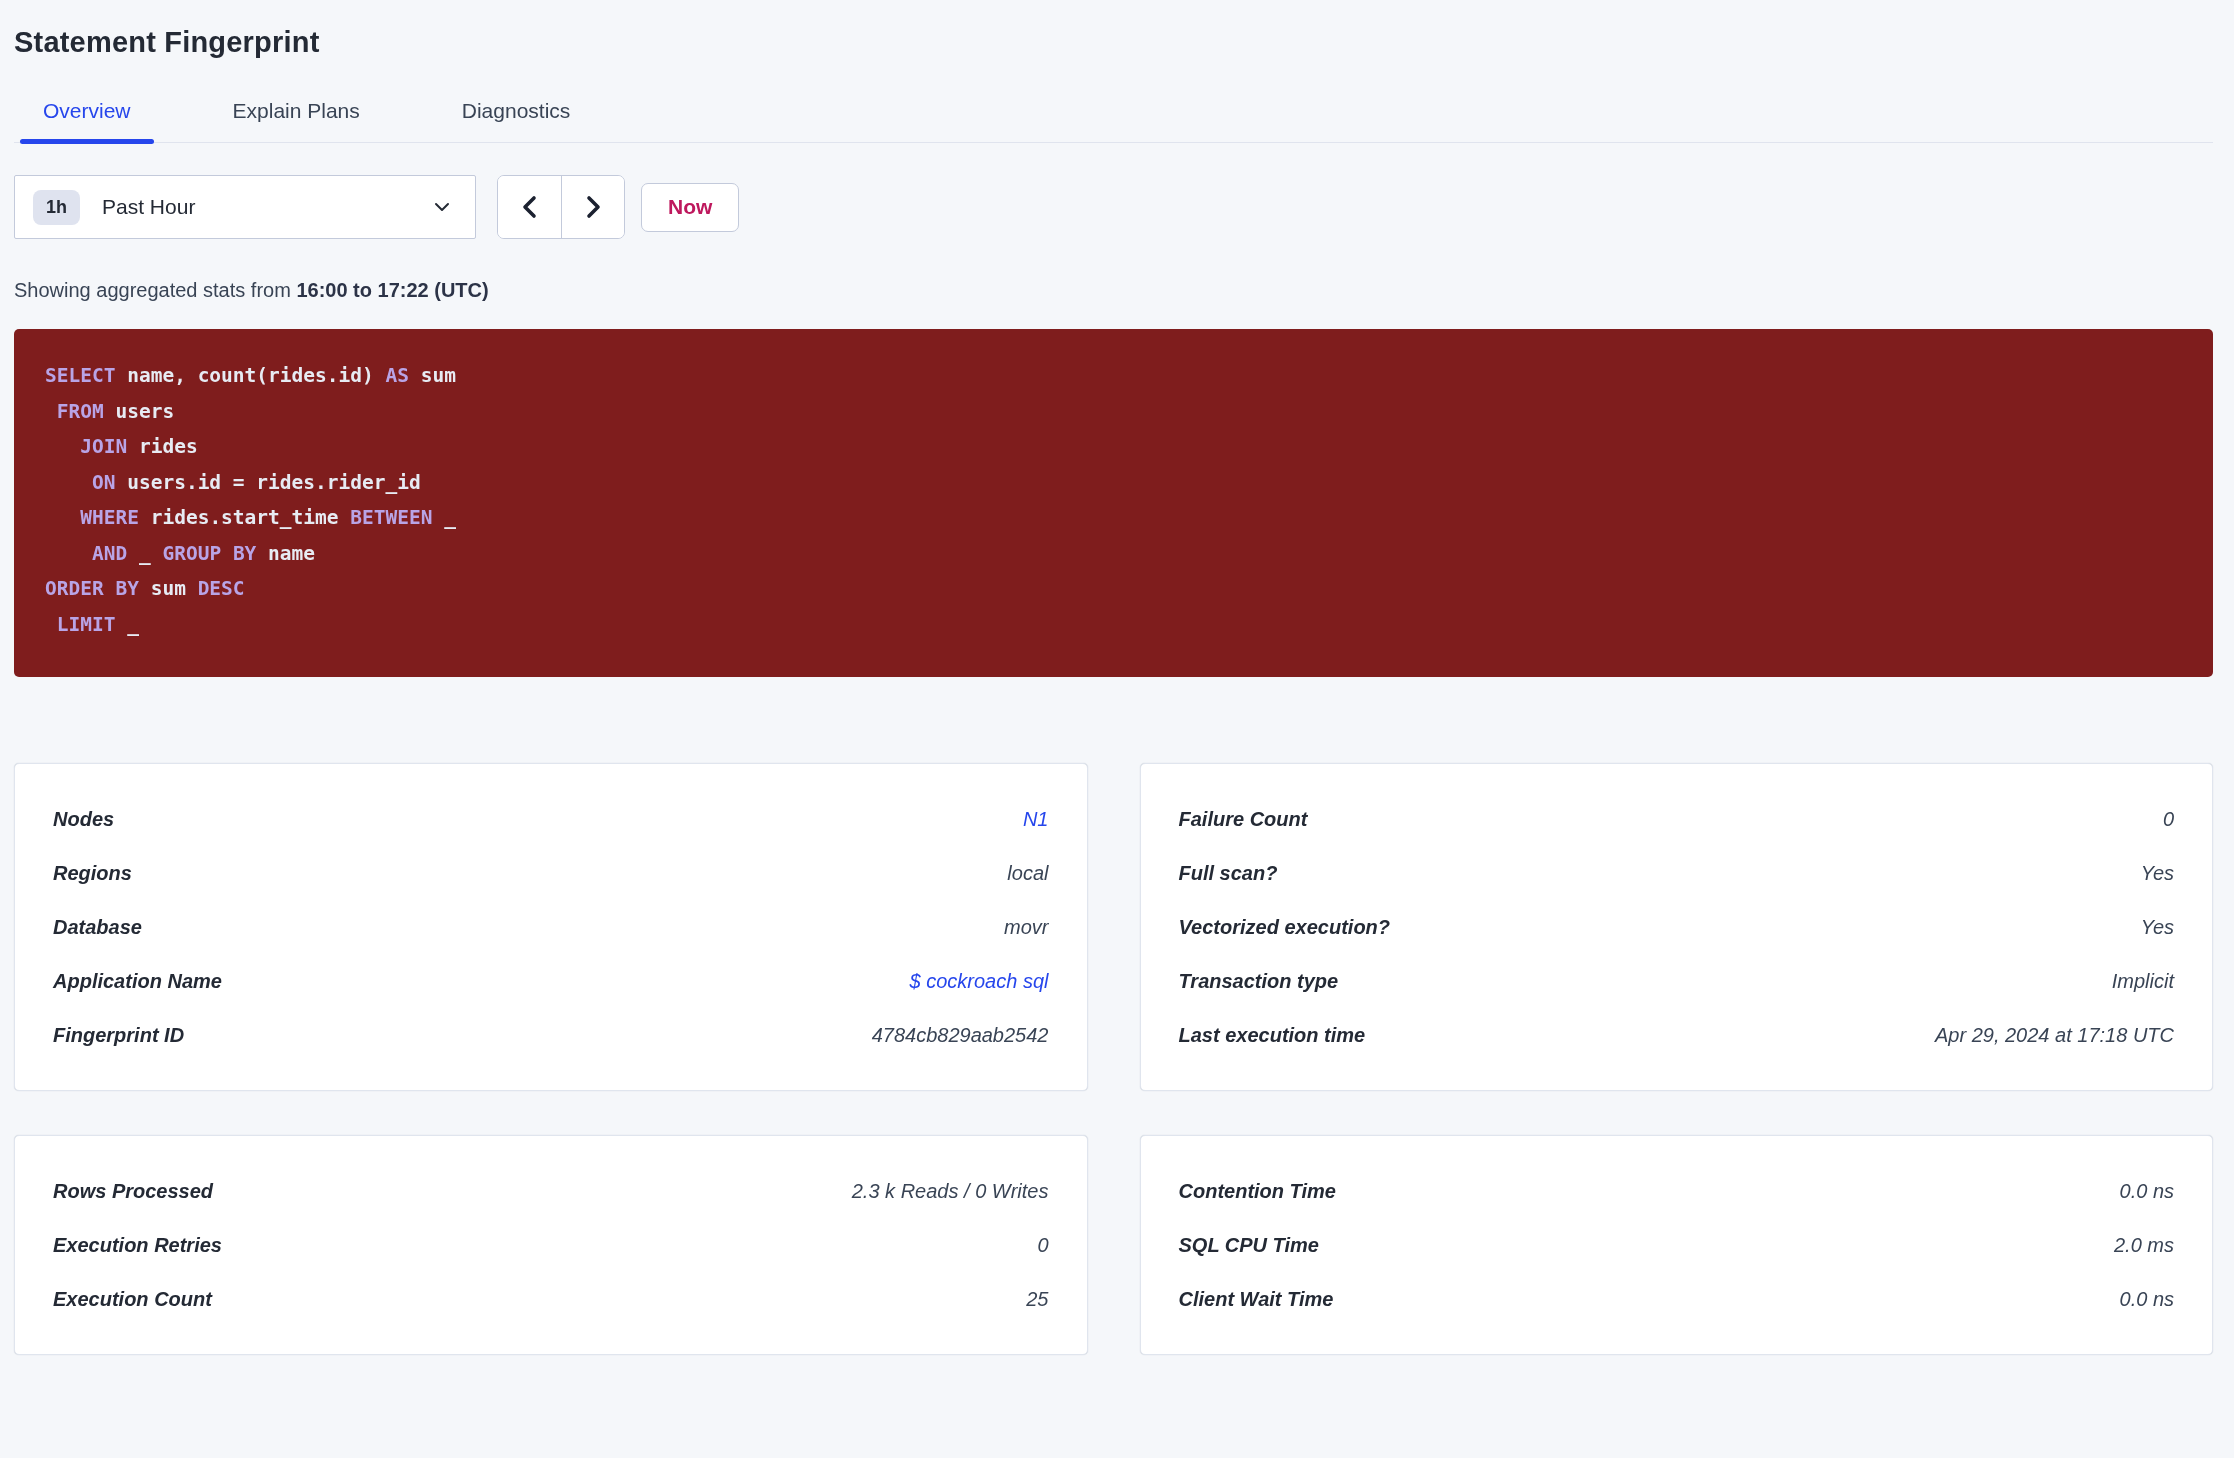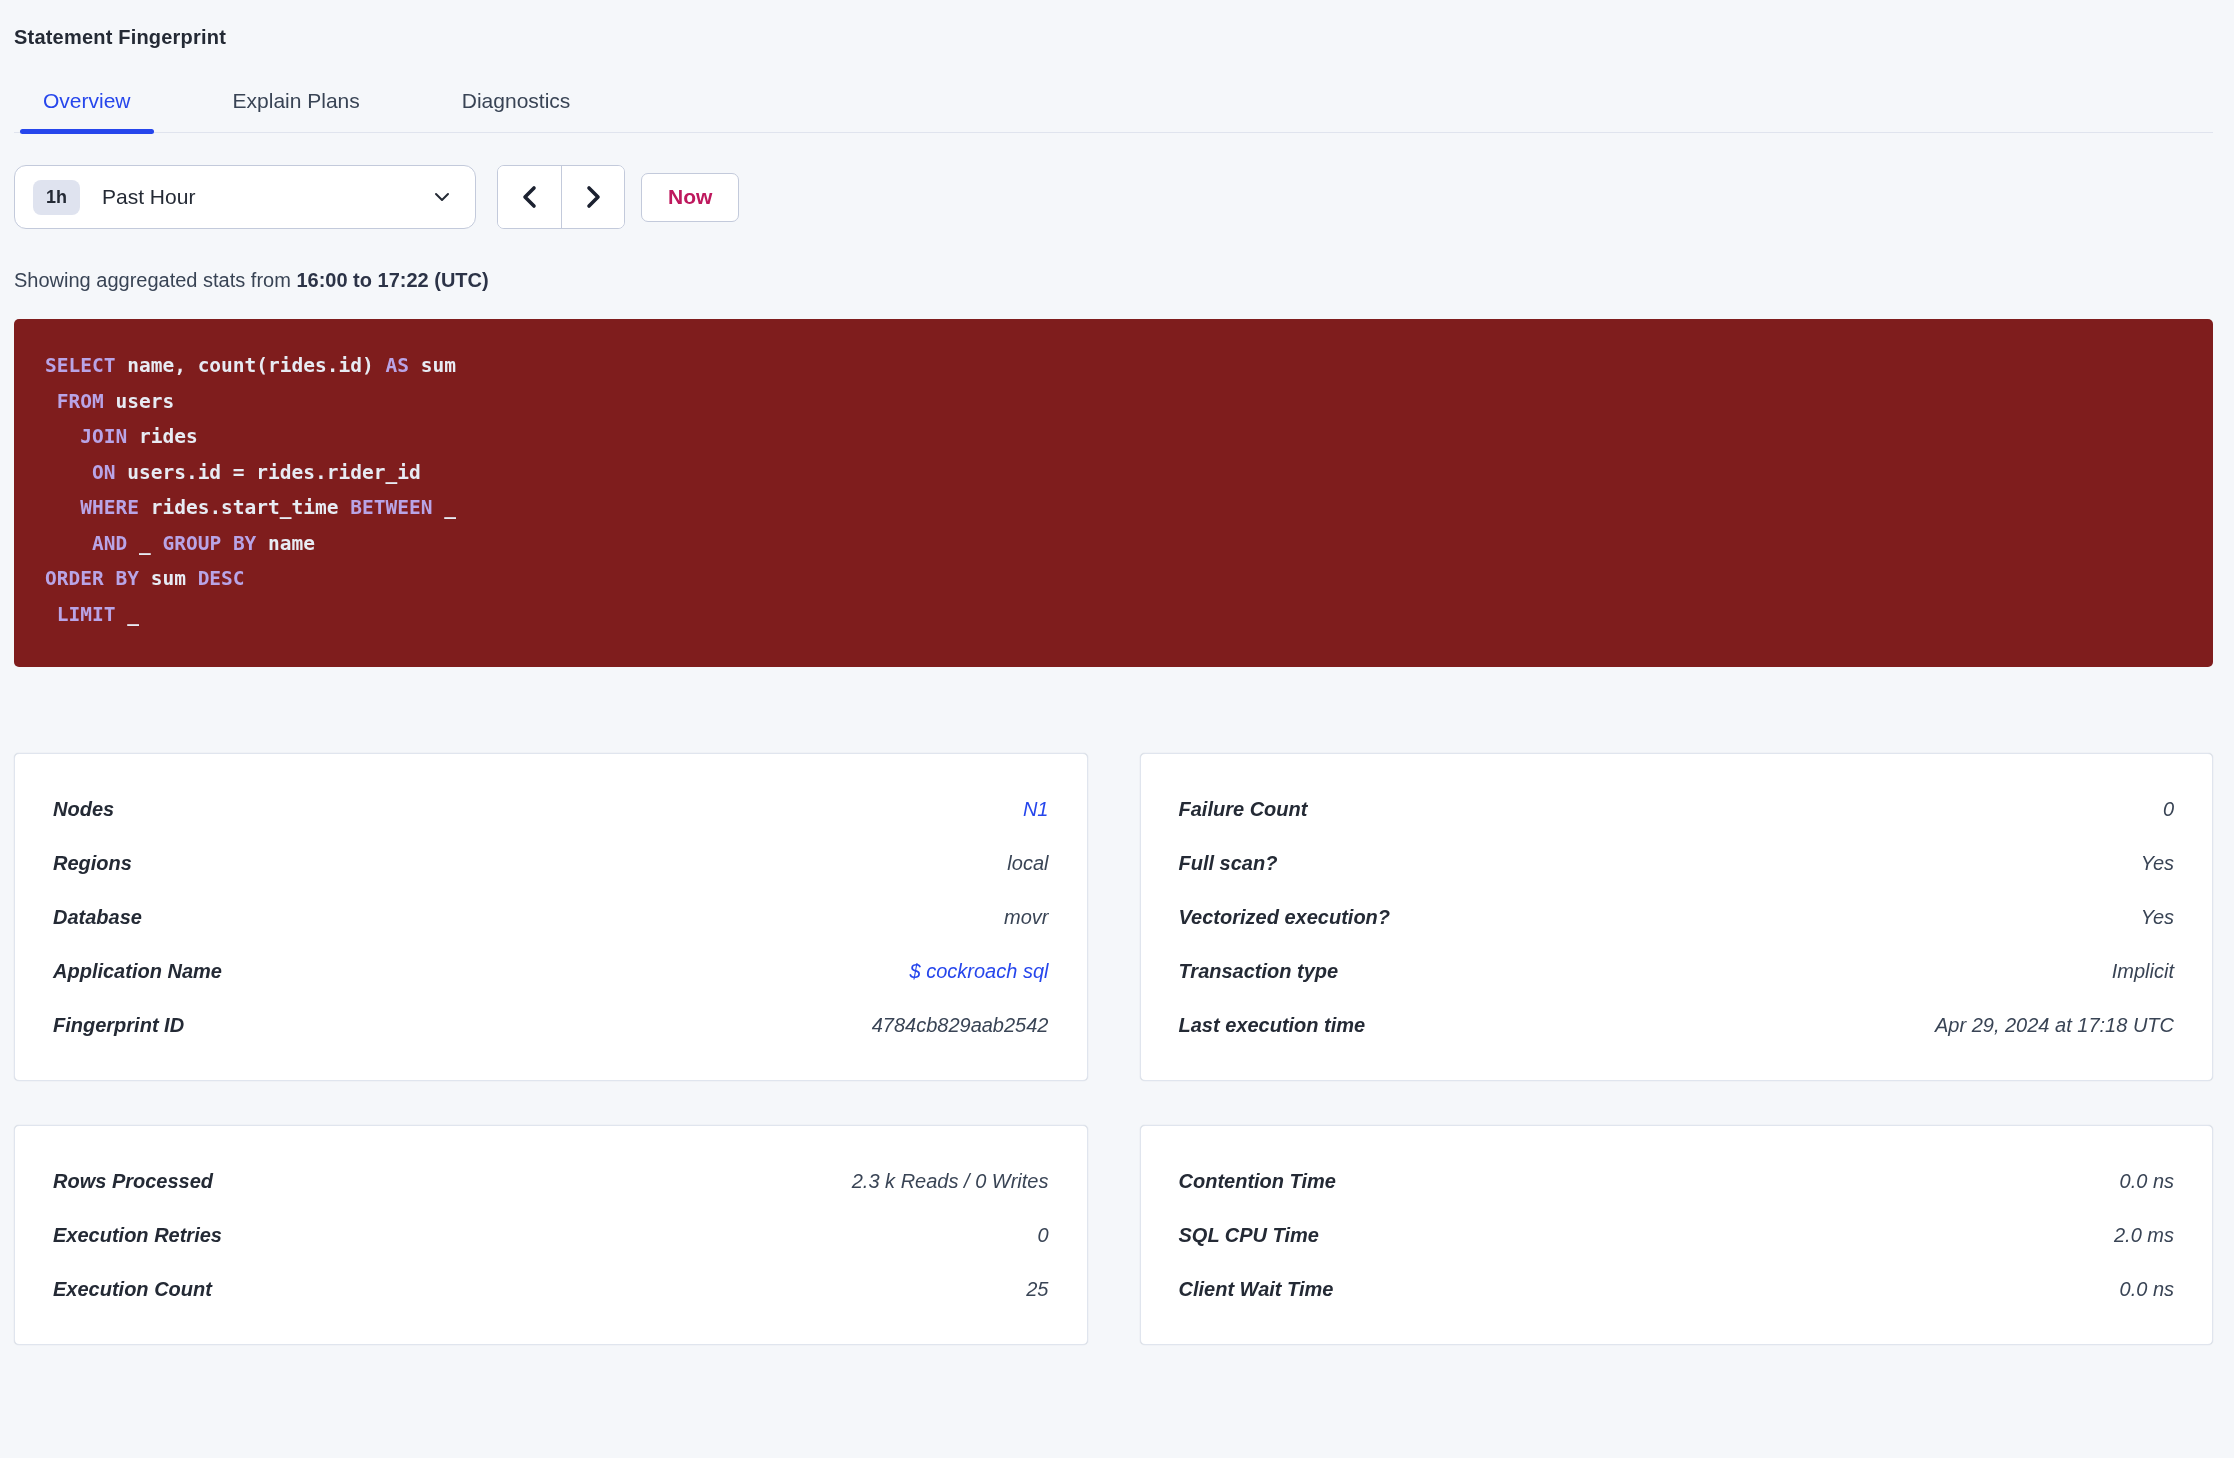--- a/index.html
+++ b/index.html
@@ -7,21 +7,21 @@
   body {
     background:#F5F7FA;
     font-family:"Liberation Sans","DejaVu Sans",sans-serif;
     color:#394455;
     -webkit-font-smoothing:antialiased;
   }
   .page { padding:26px 21px 0 14px; }
 
   
   .page-title {
-    font-size:20px; font-weight:700; color:#242A35; letter-spacing:.2px;
+    font-size:29px; font-weight:700; color:#242A35; letter-spacing:.2px;
   }
 
   
   .tab-bar {
     margin-top:40px;
     border-bottom:1px solid #E0E4EE;
     display:flex;
     padding-left:6px;
   }
   .tab {
@@ -39,21 +39,21 @@
     position:absolute; left:0; right:0; bottom:-2px;
     height:5px; background:#2646EC; border-radius:3px;
   }
 
   
   .controls { margin-top:32px; display:flex; align-items:center; }
   .range-select {
     width:462px; height:64px;
     background:#FFFFFF;
     border:1px solid #C3CADB;
-    border-radius:12px;
+    border-radius:2px;
     display:flex; align-items:center;
     padding:0 22px 0 18px;
     cursor:pointer;
   }
   .badge-1h {
     background:#DFE3EF;
     border-radius:8px;
     padding:7px 13px;
     font-size:18px; font-weight:700; color:#242A35;
   }

